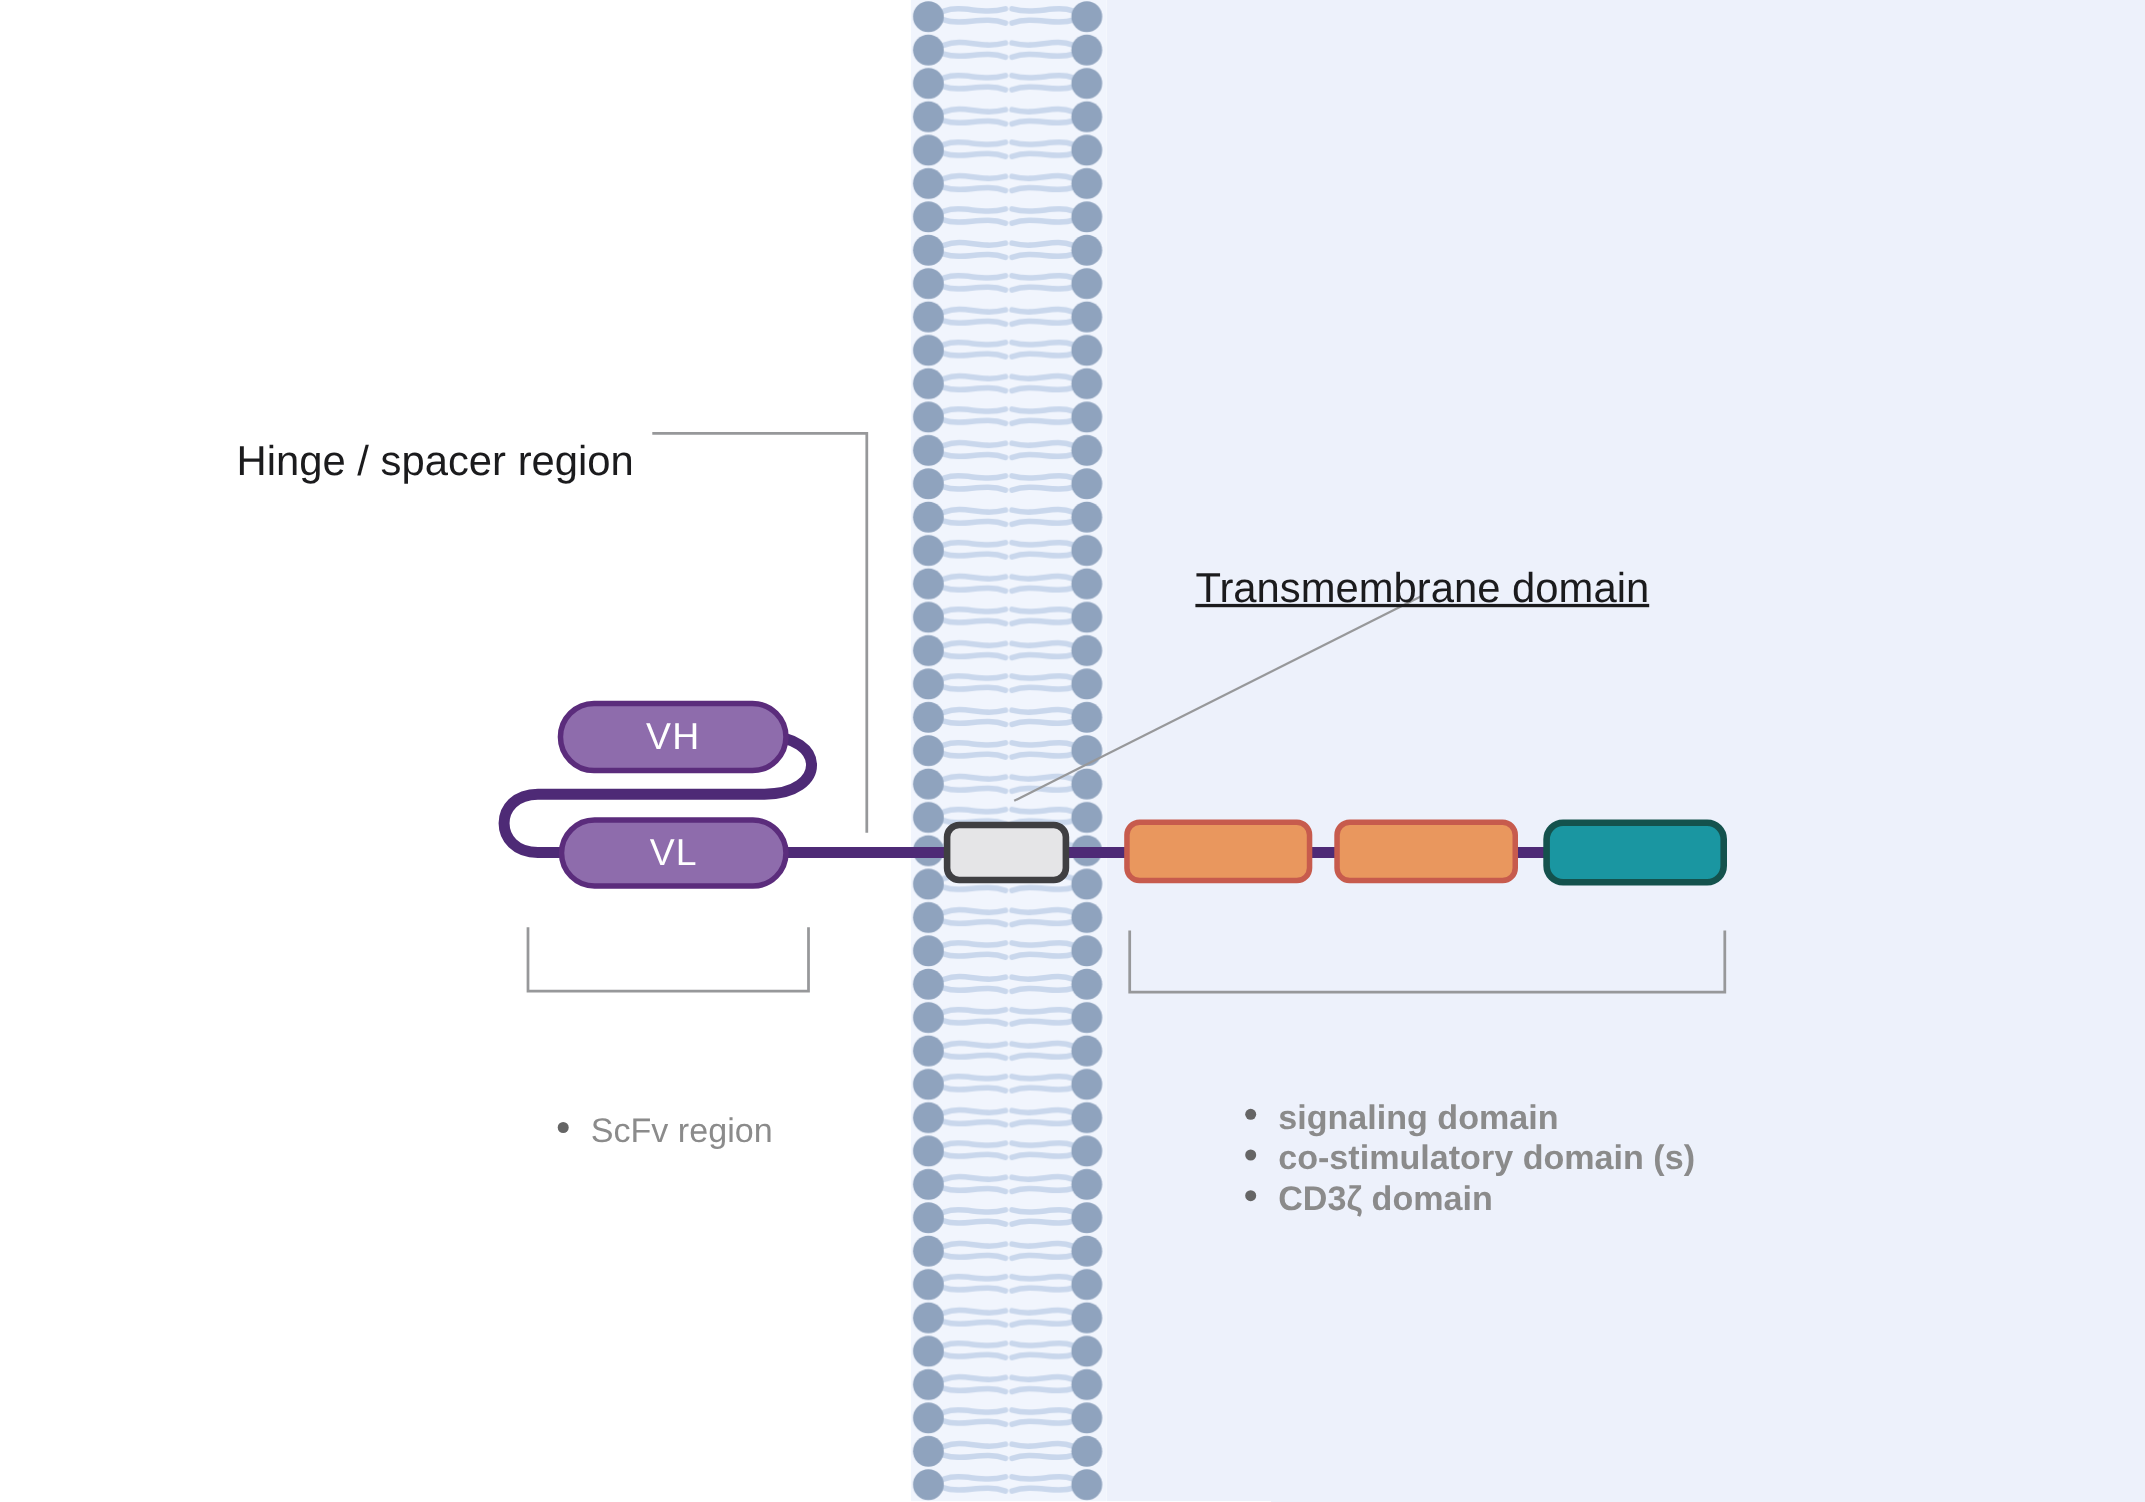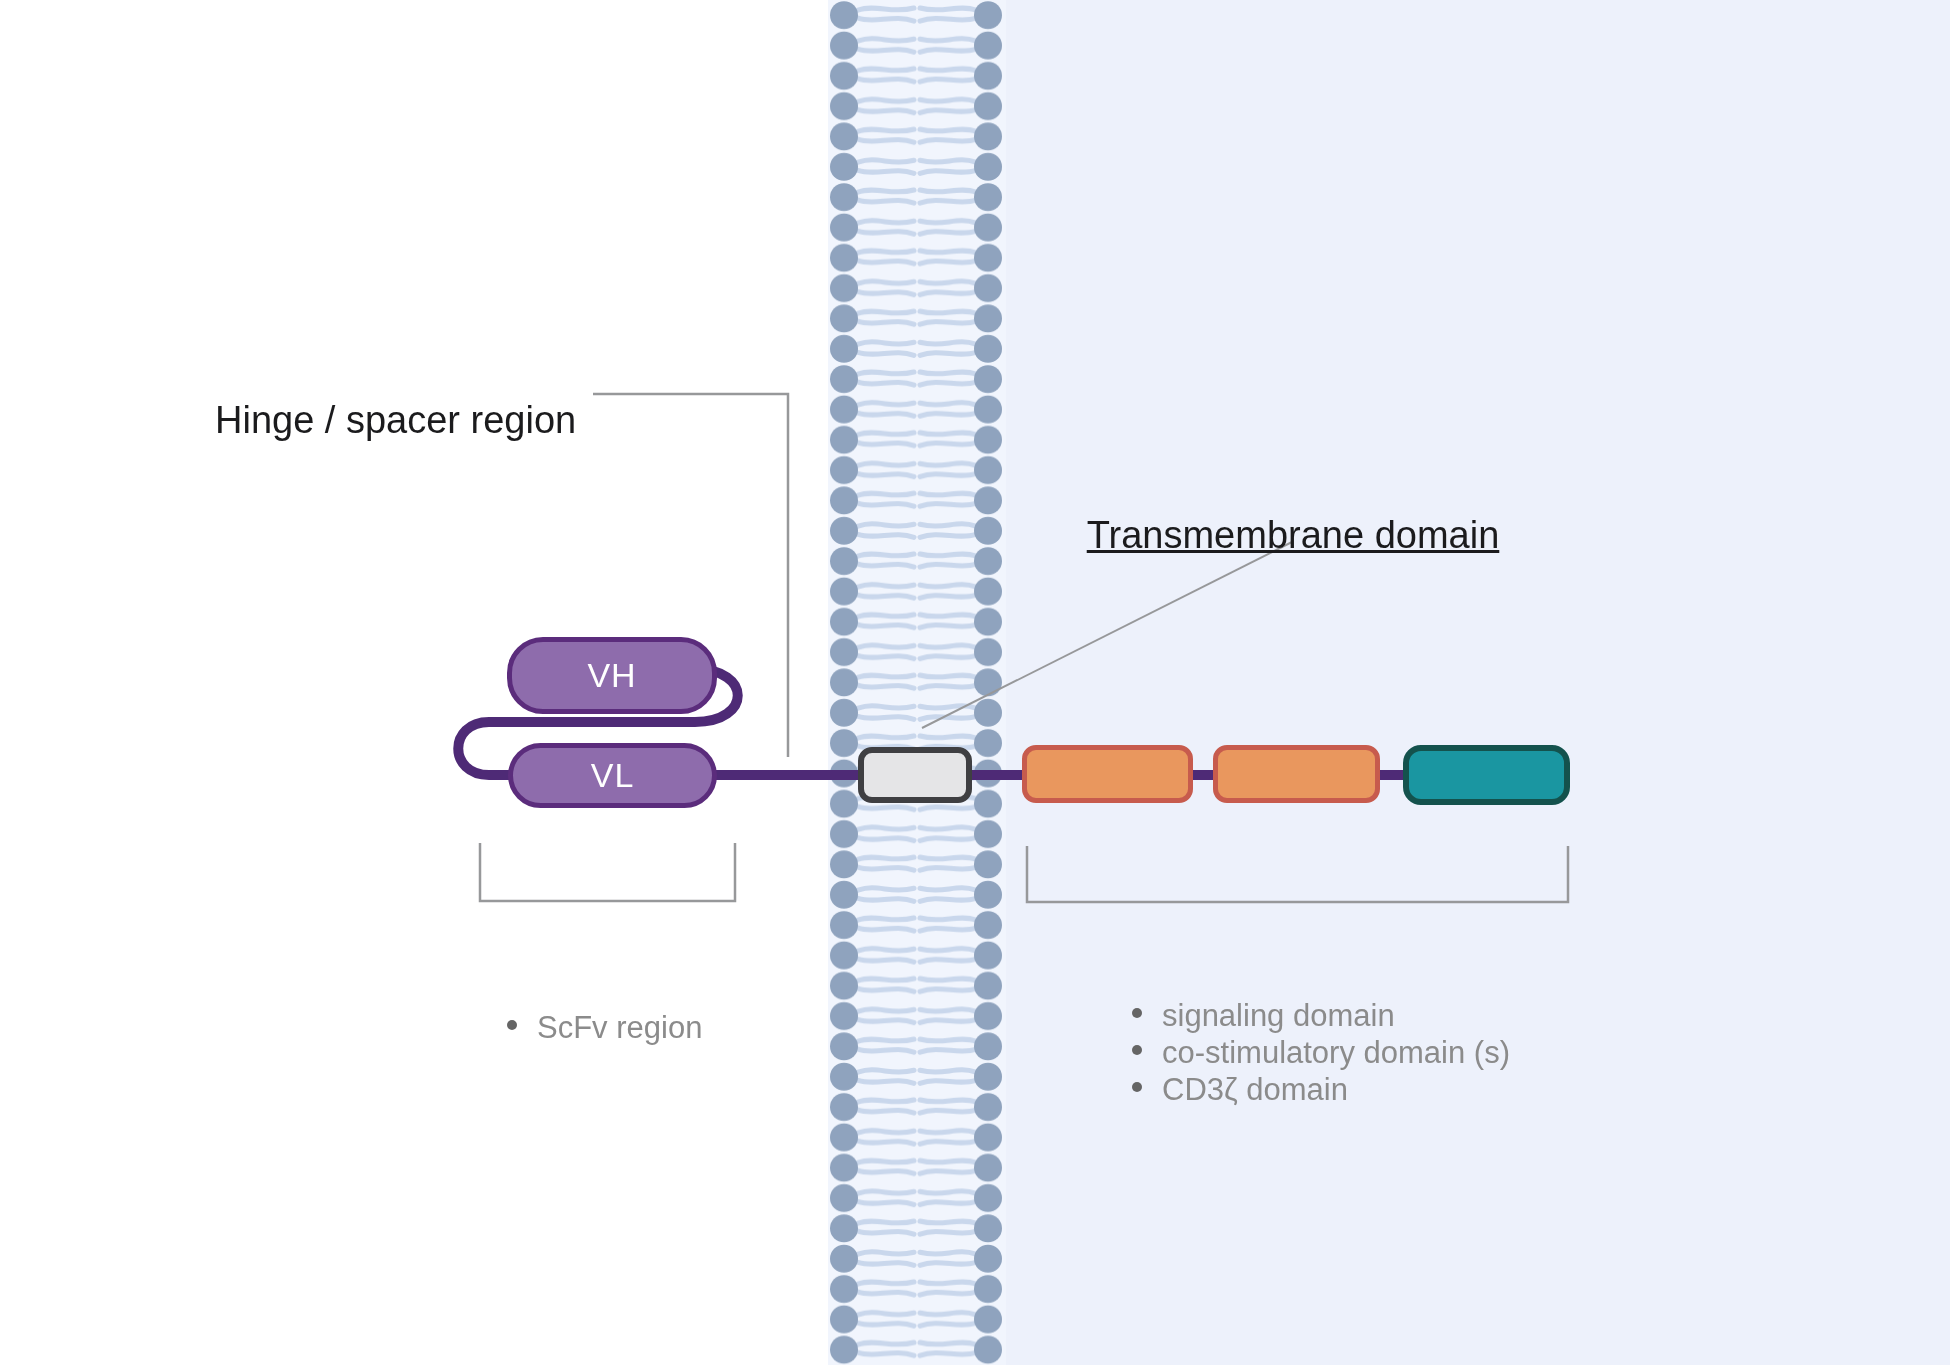--- a/index.html
+++ b/index.html
@@ -14,40 +14,40 @@
     position:absolute;left:1006px;top:0;width:944px;height:1365px;
     background:#EDF1FB;
   }
   .membrane-svg{position:absolute;left:828px;top:0;}
   .overlay-svg{position:absolute;left:0;top:0;pointer-events:none;}
   .box{position:absolute;box-sizing:border-box;display:flex;align-items:center;justify-content:center;}
   .pill{
     background:#8E6CAC;border:5px solid #5B2C7C;border-radius:36px;
     color:#ffffff;font-size:34px;letter-spacing:1px;
   }
-  .pill-vh{left:507px;top:637px;width:210px;height:77px;}
+  .pill-vh{left:507px;top:637px;width:210px;height:66px;}
   .pill-vl{left:508px;top:743px;width:209px;height:65px;}
   .tm-box{left:858px;top:747px;width:114px;height:56px;background:#E5E5E7;border:6px solid #3F3F42;border-radius:14px;}
   .costim{background:#E9975E;border:5px solid #C75B4D;border-radius:14px;}
   .costim-1{left:1022px;top:745px;width:171px;height:58px;}
   .costim-2{left:1213px;top:745px;width:167px;height:58px;}
   .cd3z-box{left:1403px;top:745px;width:167px;height:60px;background:#1A96A1;border:6px solid #14524D;border-radius:18px;}
   .lbl{position:absolute;color:#1B1B1D;font-size:38px;white-space:nowrap;margin-top:20px;}
   .lbl-center{transform:translateX(-50%);text-decoration:underline;}
   .hinge-label{left:215px;top:379px;}
   .tm-label{left:1293px;top:494px;}
   .extra-title{left:607px;top:944px;}
   .intra-title{left:1317px;top:945px;}
   .gray-text{color:#8B8B8B;font-size:31px;white-space:nowrap;}
   .bullet-row{display:flex;align-items:flex-start;}
   .dot{width:10px;height:10px;border-radius:50%;background:#656565;flex:0 0 auto;}
   .scfv-row{position:absolute;left:507px;top:998px;margin-top:12px;}
   .scfv-row .dot{margin-top:10px;margin-right:20px;}
   .intra-list{position:absolute;left:1132px;top:998px;}
-  .intra-list .bullet-row{height:37px;}
+  .intra-list .bullet-row{height:37px;font-weight:bold;}
   .intra-list .dot{margin-top:10px;margin-right:20px;}
 </style>
 </head>
 <body>
 
 <div class="canvas">
 
   <div class="cytoplasm"></div>
 
   <svg class="membrane-svg" width="178" height="1365" viewBox="0 0 178 1365">

